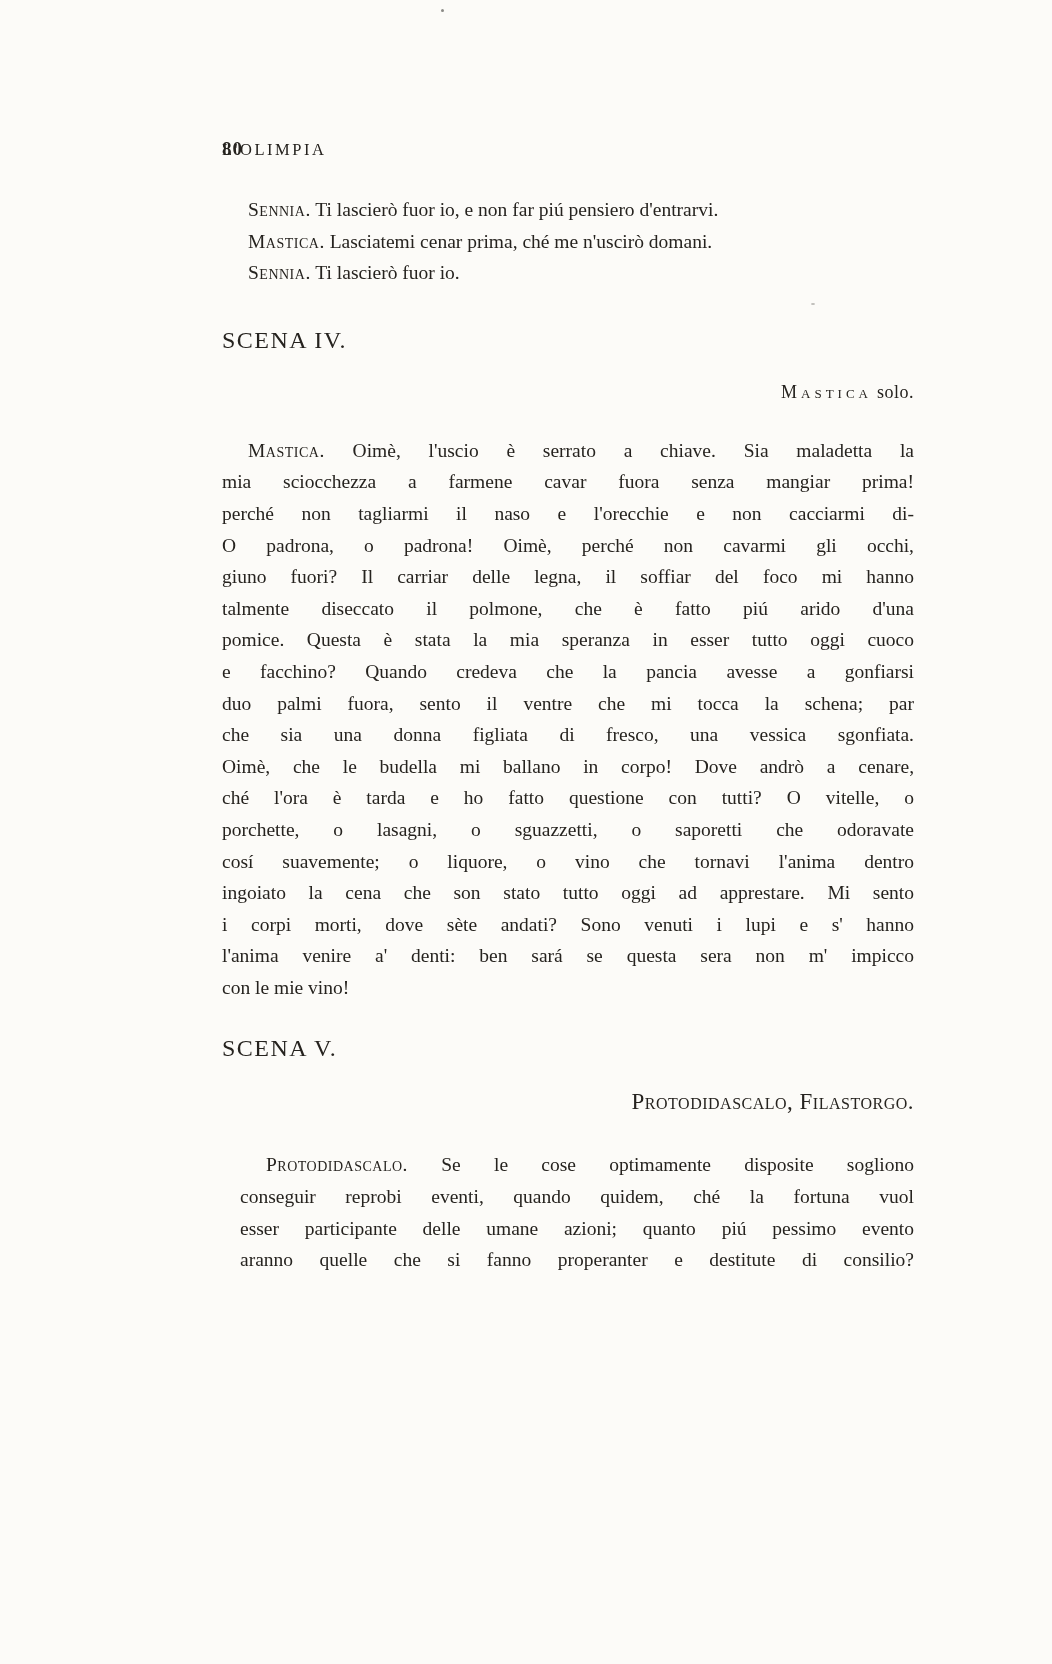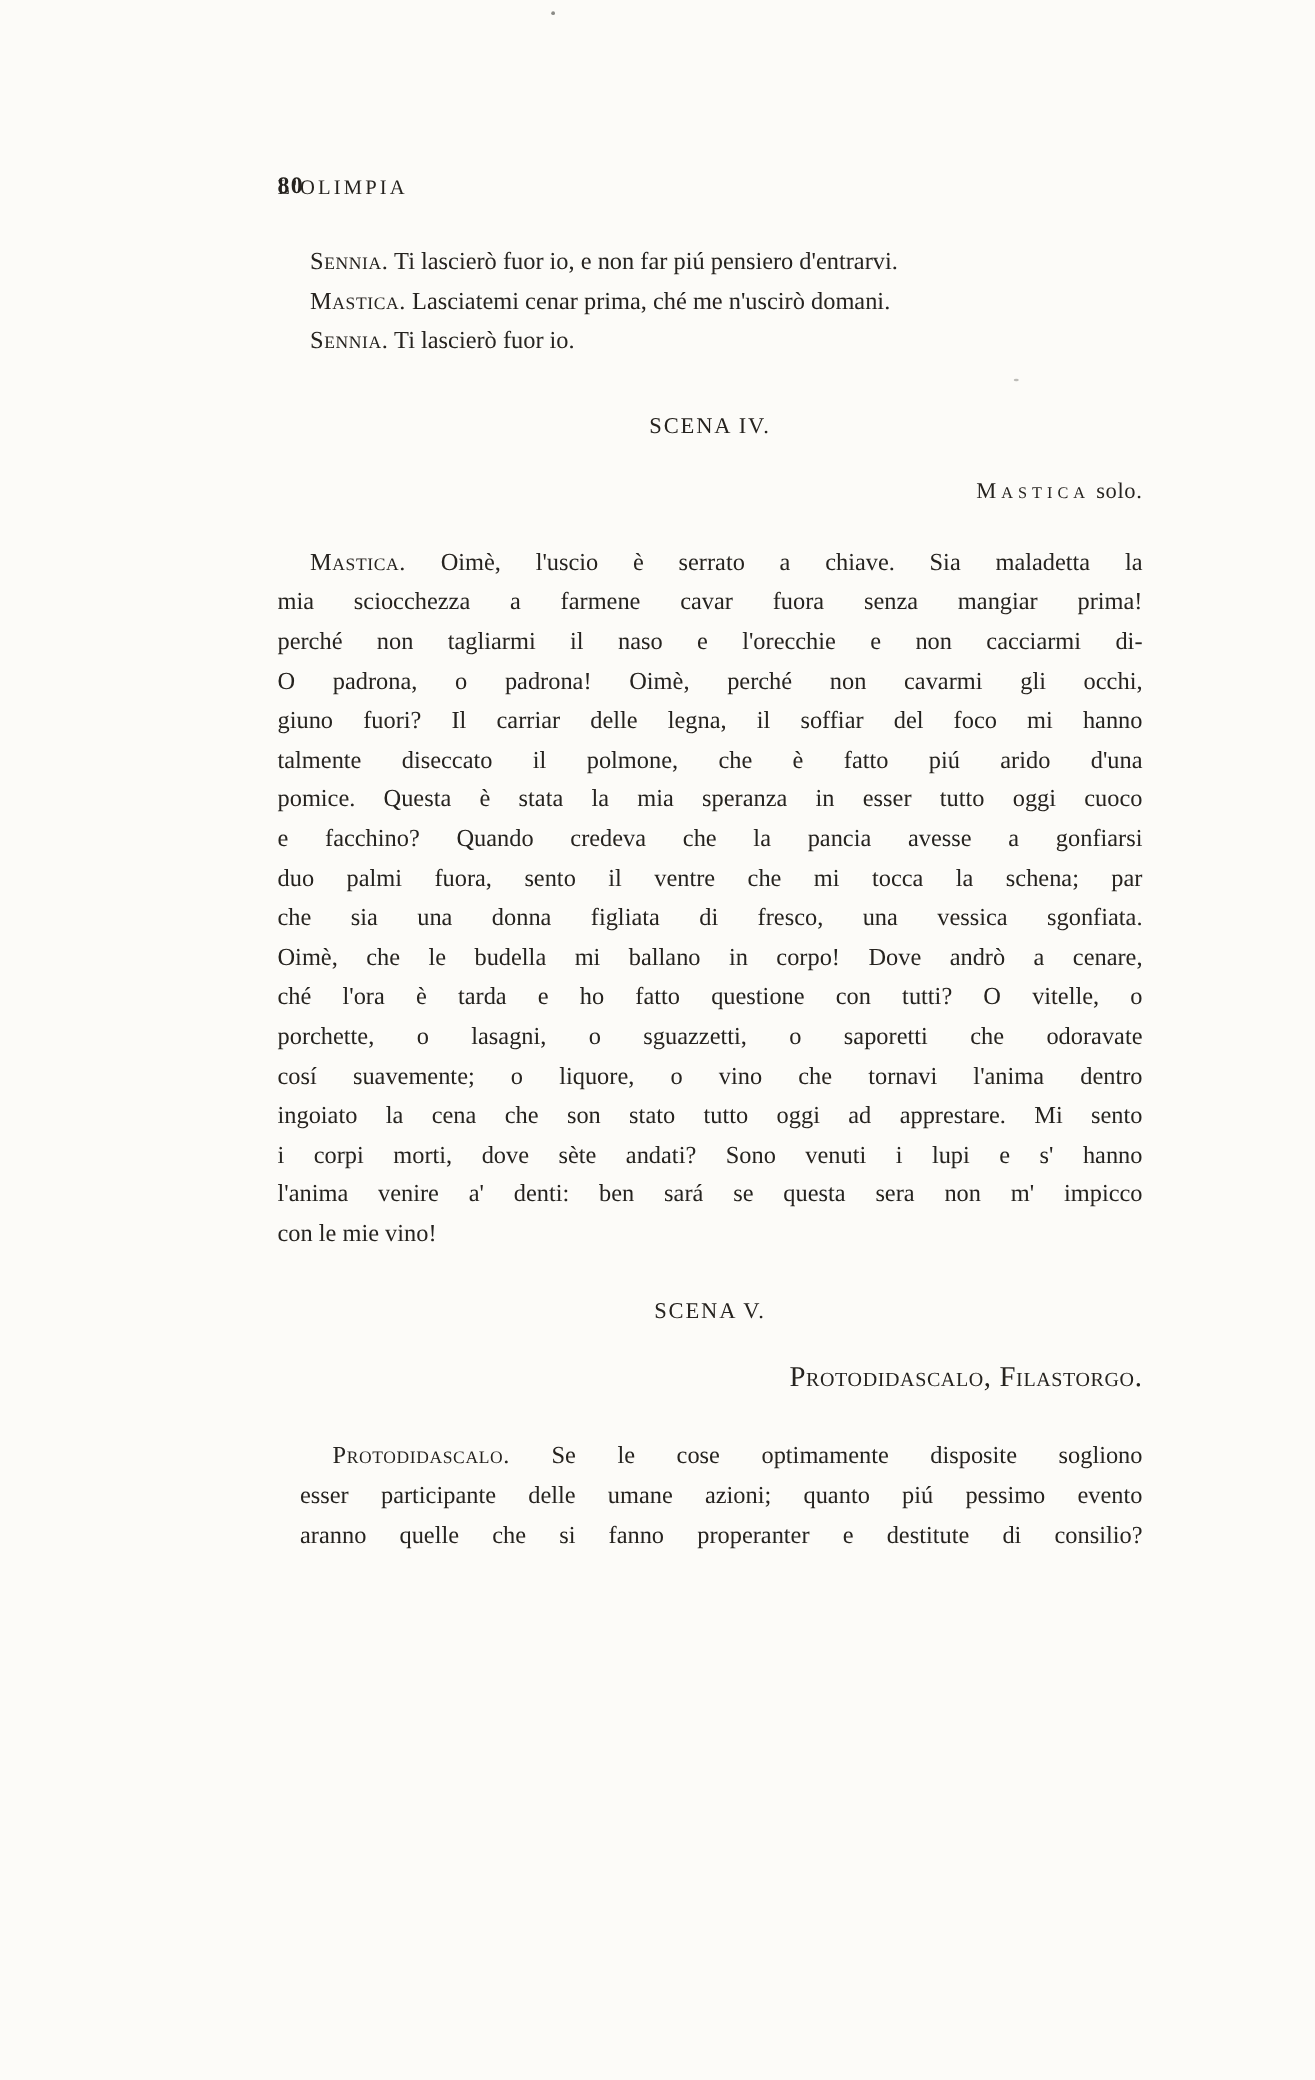--- a/index.html
+++ b/index.html
@@ -39,23 +39,23 @@
   .j { text-align-last: justify; }
   .indent, .speech { text-indent: 26px; }
 
   .speaker, .cast-caps { font-variant: small-caps; letter-spacing: 0.5px; }
 
   .dialogue { margin-top: 32px; }
 
   .scene-heading {
     margin: 36px 0 0 0;
     font-weight: 400;
-    font-size: 18px;
+    font-size: 24px;
     line-height: 30px;
-    text-align: center;
+    text-align: left;
     letter-spacing: 1.5px;
   }
   .scene-heading.s5 { margin-top: 30px; }
 
   .cast-line {
     margin: 26px 0 0 0;
     text-align: right;
     font-size: 18px;
     line-height: 22px;
   }
@@ -109,17 +109,18 @@
     <p class="line j">l'anima venire a' denti: ben sará se questa sera non m' impicco</p>
     <p class="line">con le mie vino!</p>
   </section>
 
   <h2 class="scene-heading s5">SCENA V.</h2>
 
   <p class="cast-line s5"><span class="cast-caps">Protodidascalo, Filastorgo.</span></p>
 
   <section class="paragraph last-block">
     <p class="line j indent"><span class="speaker">Protodidascalo.</span><span> Se le cose optimamente disposite sogliono</span></p>
+    <p class="line j">conseguir reprobi eventi, quando quidem, ché la fortuna vuol</p>
     <p class="line j">esser participante delle umane azioni; quanto piú pessimo evento</p>
     <p class="line j">aranno quelle che si fanno properanter e destitute di consilio?</p>
   </section>
 
 </div>
 
 </body></html>

